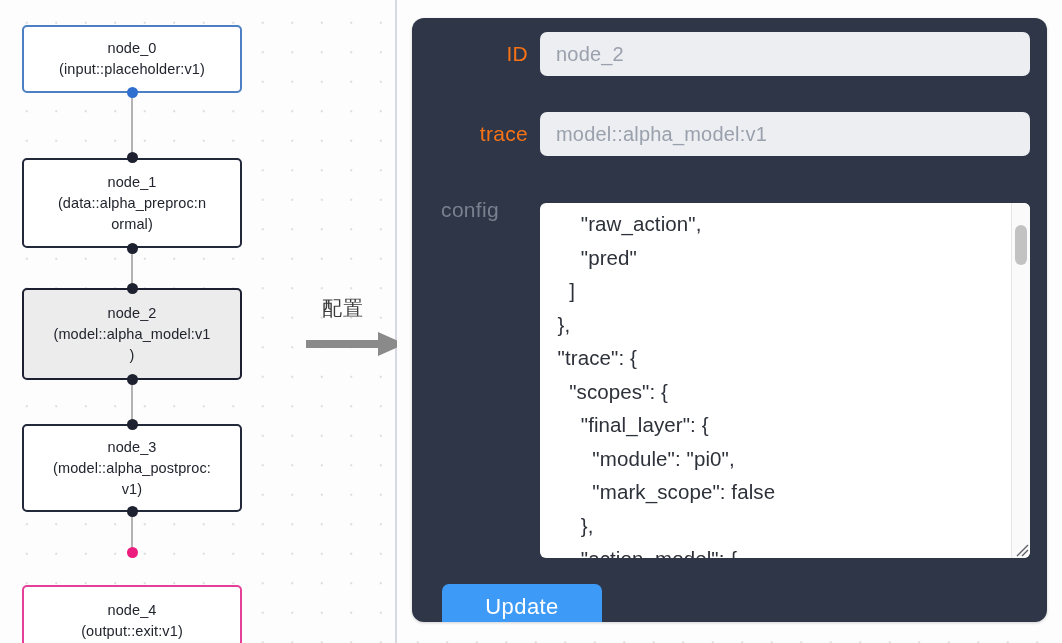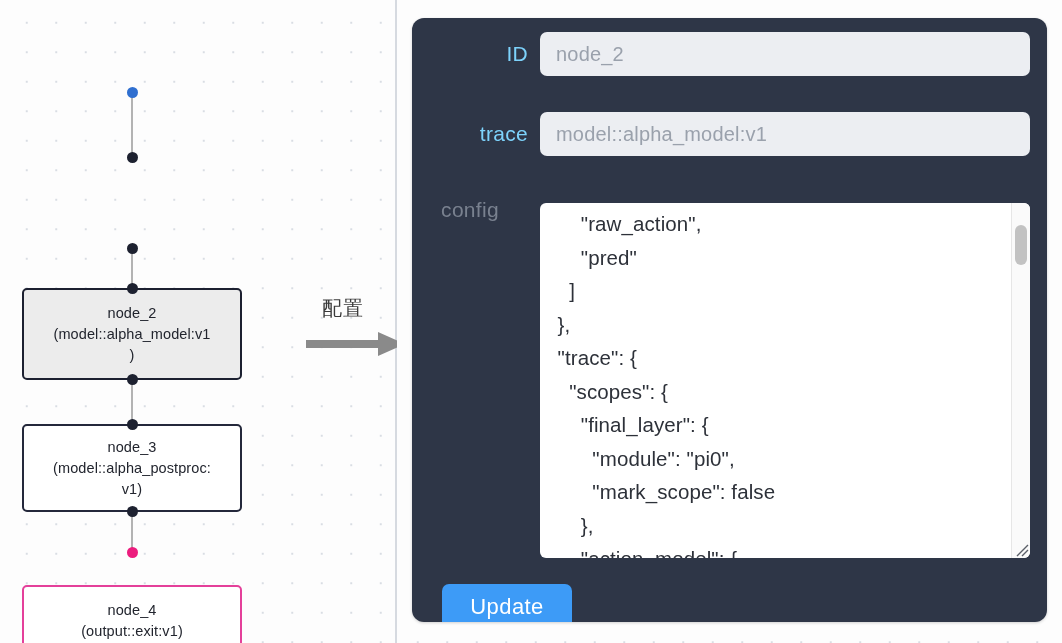--- a/index.html
+++ b/index.html
@@ -144,21 +144,21 @@
     width: 100%;
     height: 44px;
   }
   .field-label {
     position: absolute;
     left: 0;
     top: 0;
     width: 116px;
     text-align: right;
     font-size: 21px;
-    color: #7dd3fc;
+    color: #f97316;
     line-height: 44px;
     letter-spacing: 0.3px;
   }
   .field-input {
     position: absolute;
     left: 128px;
     top: 0;
     width: 490px;
     height: 44px;
     box-sizing: border-box;
@@ -235,21 +235,21 @@
   }
   #config-resize-handle {
     position: absolute;
     right: 1px; bottom: 1px;
     width: 17px; height: 17px;
   }
 
   #update-button {
     position: absolute;
     left: 30px; top: 566px;
-    width: 130px; height: 45px;
+    width: 160px; height: 45px;
     background: #3d9bf7;
     border: none;
     border-radius: 7px;
     color: #ffffff;
     font-size: 22px;
     font-family: "Liberation Sans", "DejaVu Sans", sans-serif;
     letter-spacing: 0.4px;
     cursor: pointer;
     text-align: center;
     line-height: 45px;
@@ -259,20 +259,29 @@
 </head>
 <body>
 
 <div id="graph-canvas">
 
   <div class="edge" id="edge-0-1"></div>
   <div class="edge" id="edge-1-2"></div>
   <div class="edge" id="edge-2-3"></div>
   <div class="edge" id="edge-3-4"></div>
 
+  <div class="node blue" id="node-0">
+    <span class="node-text">node_0
+(input::placeholder:v1)</span>
+  </div>
+  <div class="node" id="node-1">
+    <span class="node-text">node_1
+(data::alpha_preproc:n
+ormal)</span>
+  </div>
   <div class="node selected" id="node-2">
     <span class="node-text">node_2
 (model::alpha_model:v1
 )</span>
   </div>
   <div class="node" id="node-3">
     <span class="node-text">node_3
 (model::alpha_postproc:
 v1)</span>
   </div>

